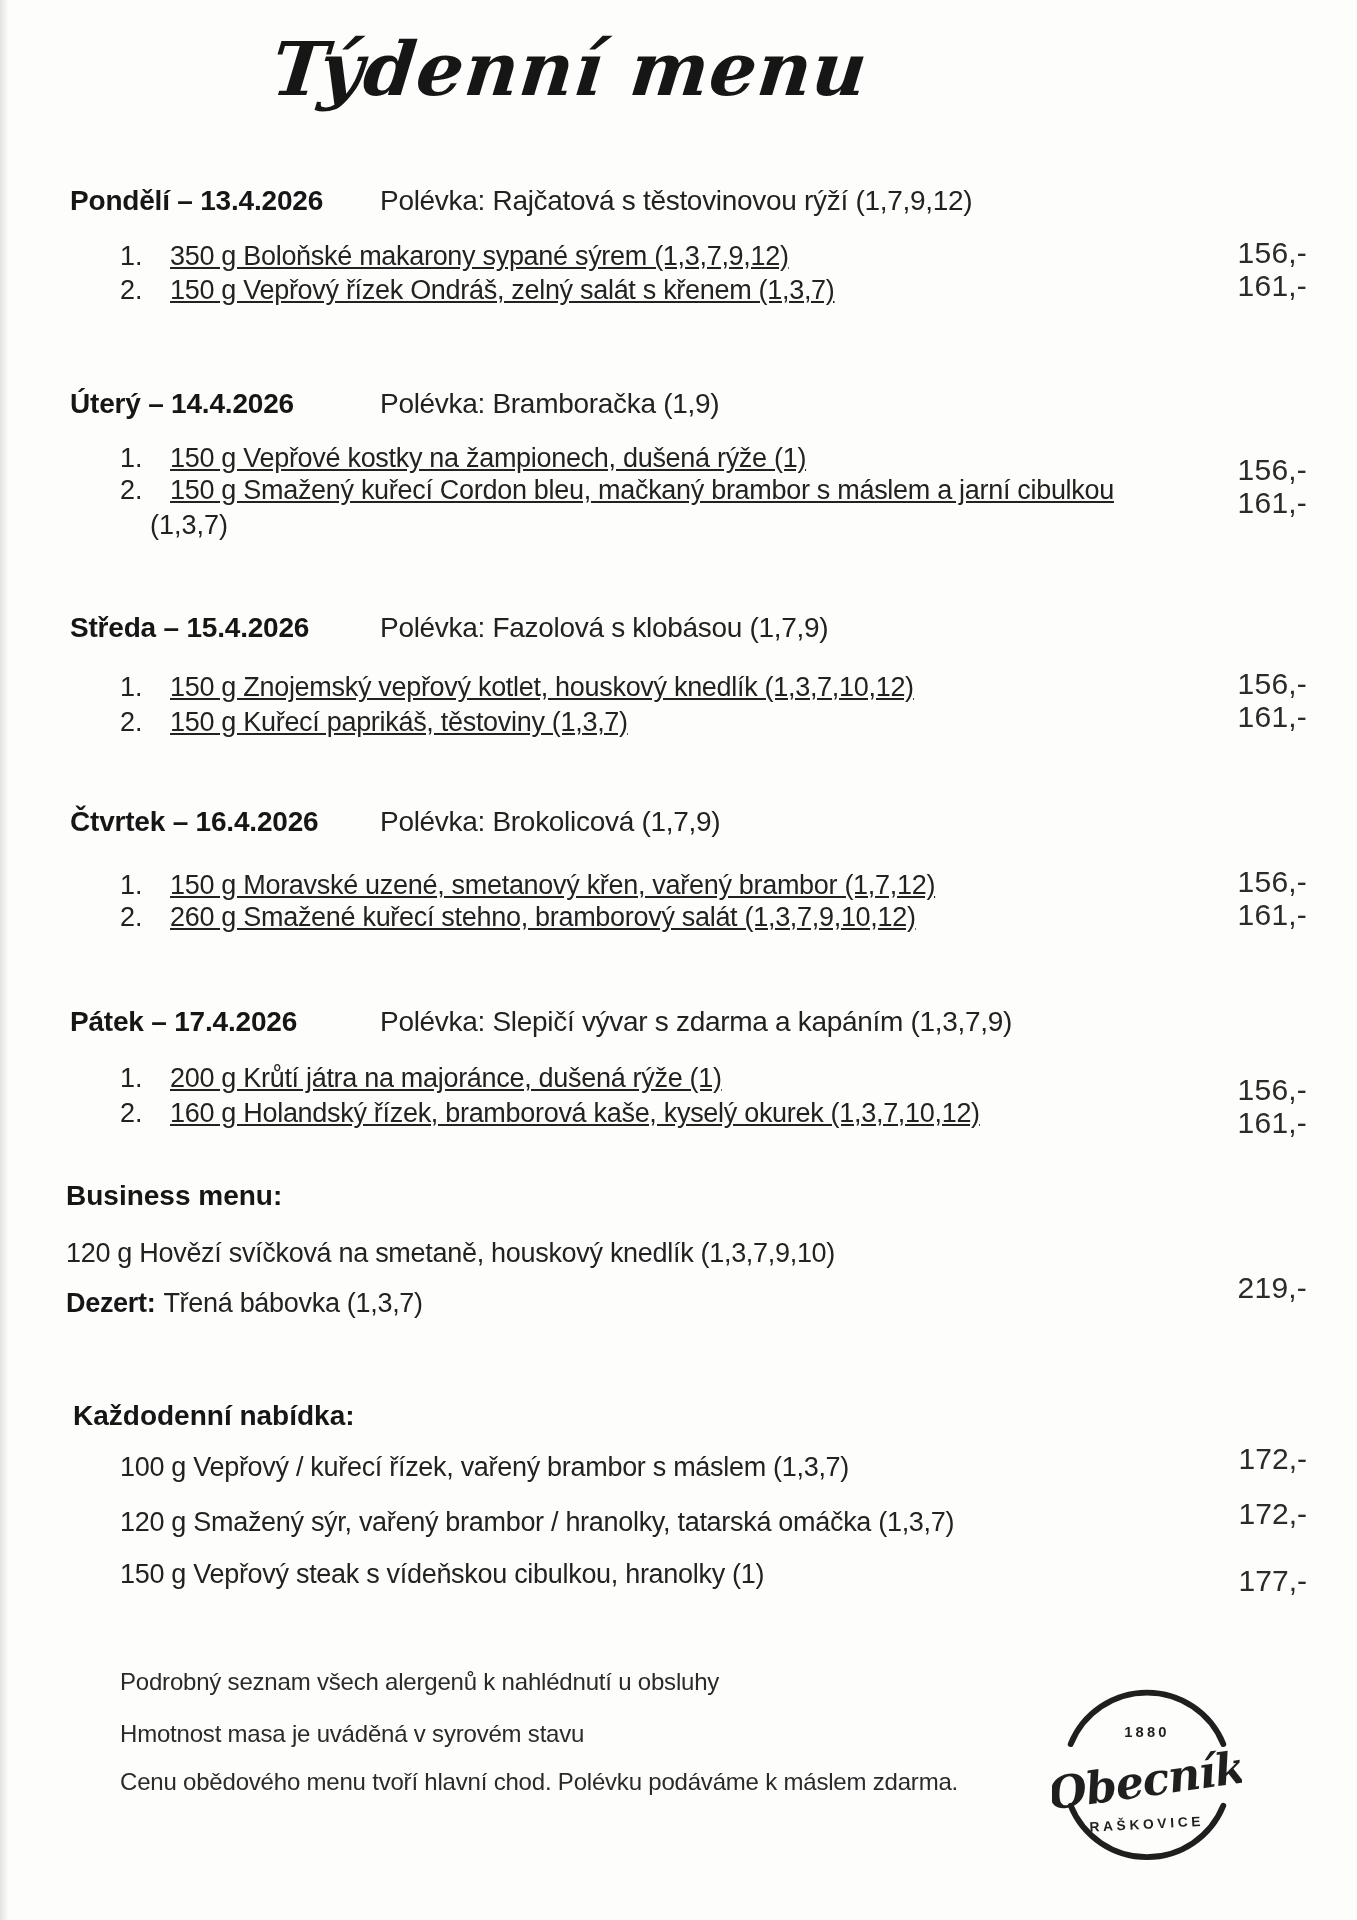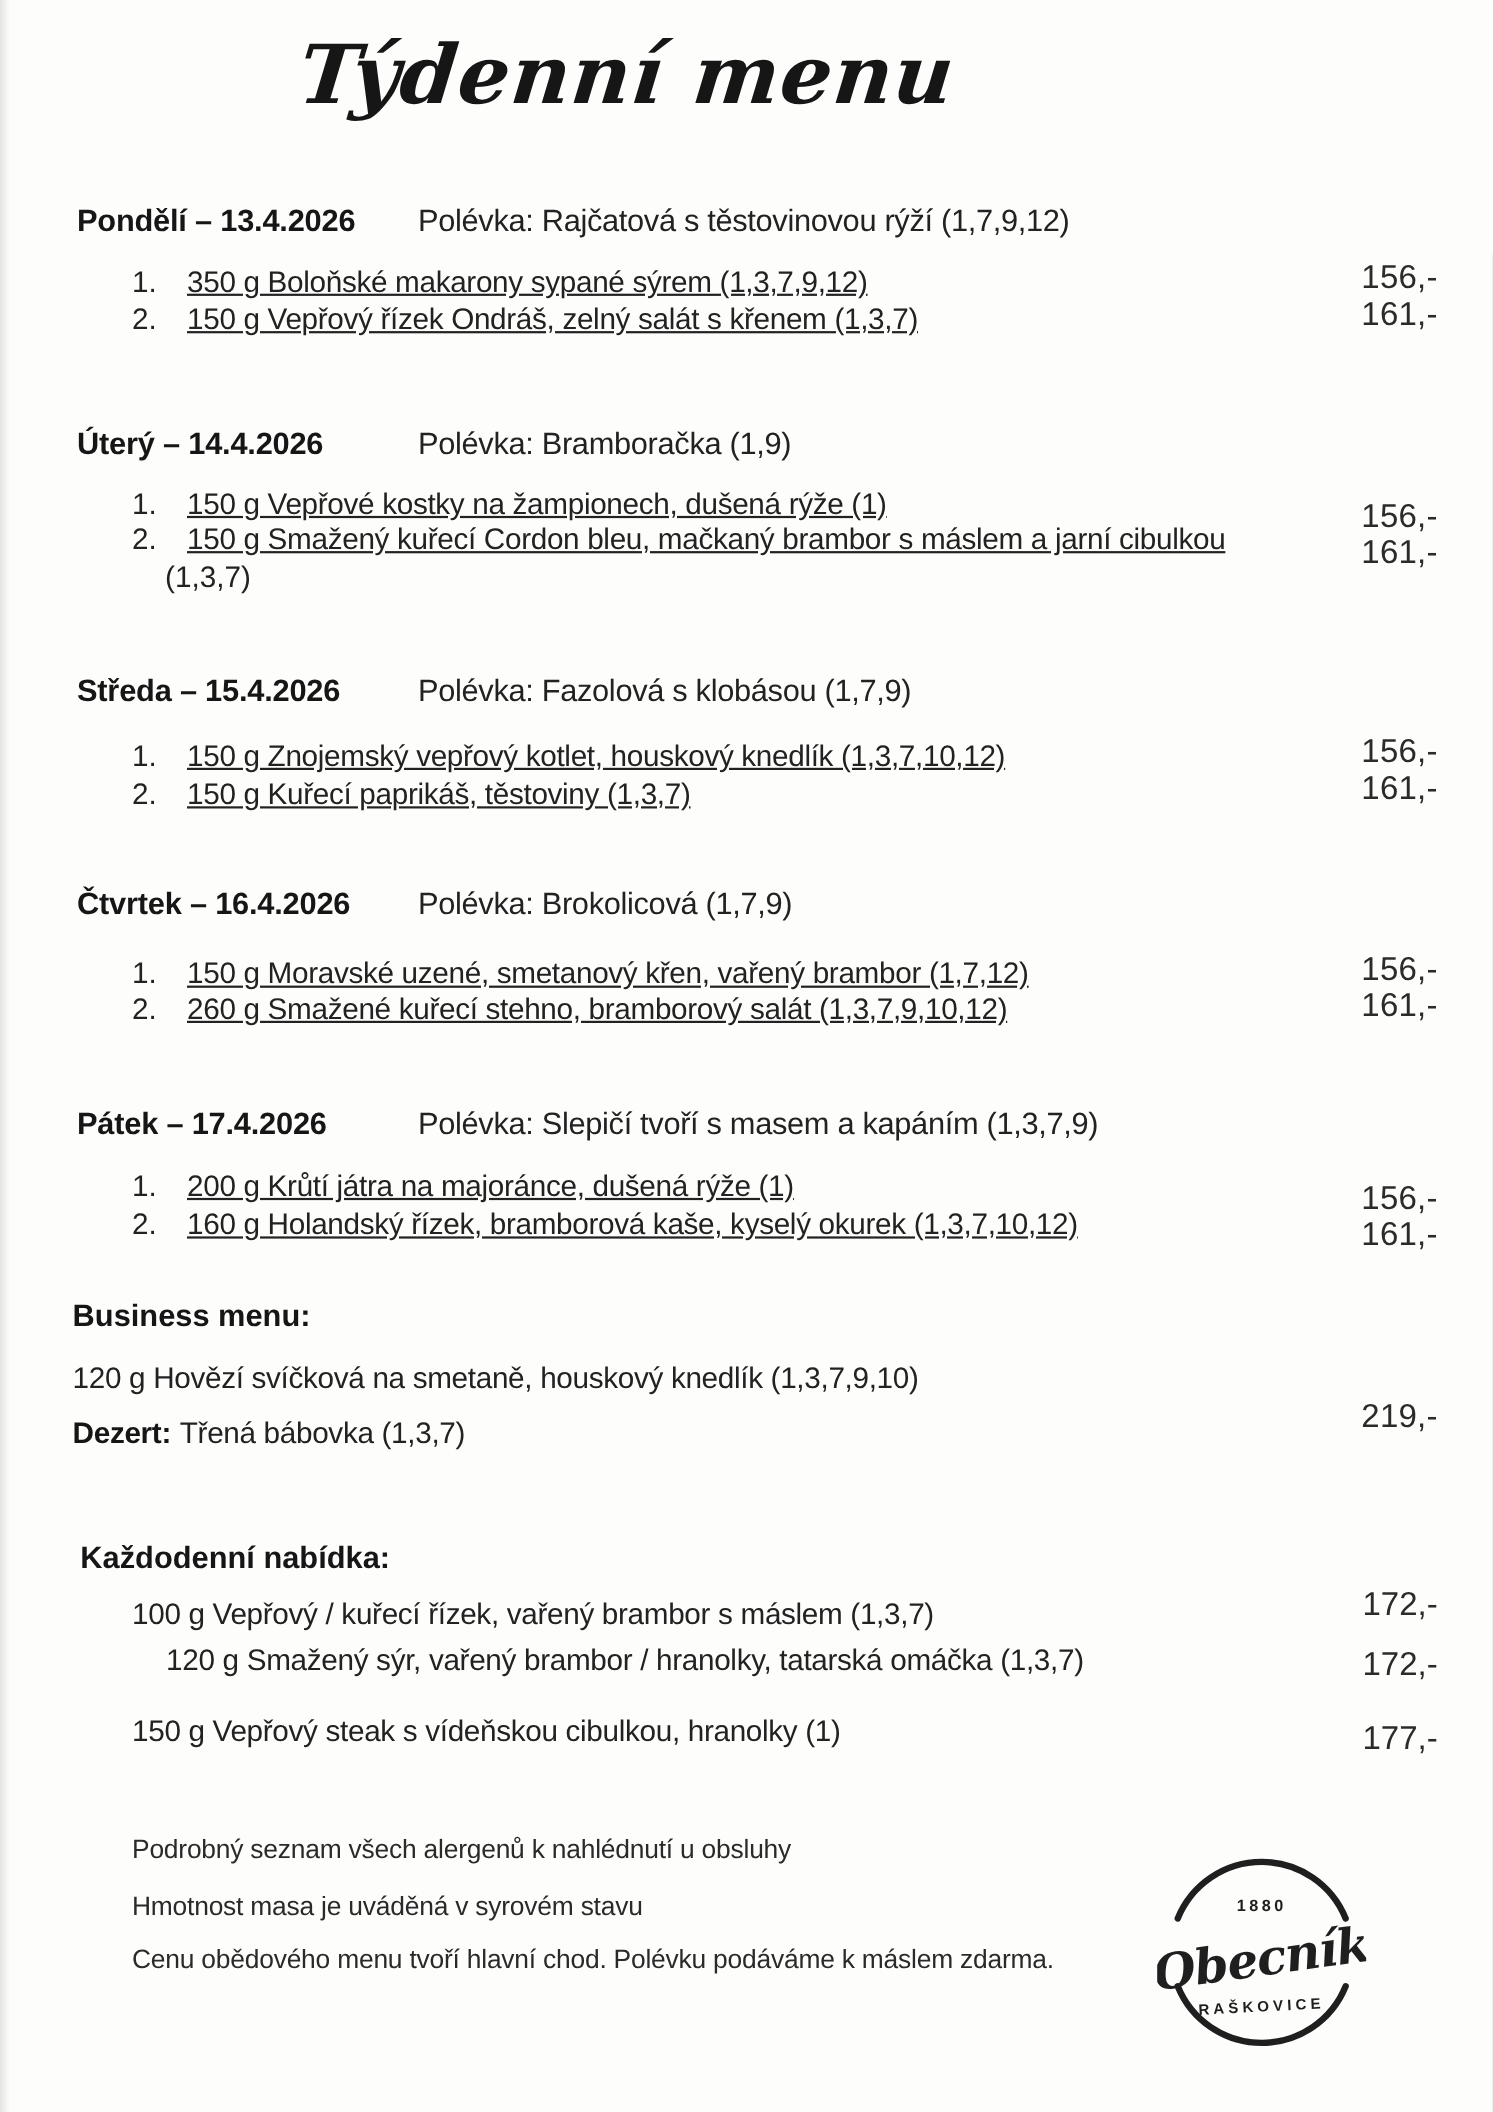--- a/index.html
+++ b/index.html
@@ -47,21 +47,21 @@
   .d3 .pcol{top:60px;} .d4 .pcol{top:68px;}
   .biz .pcol{top:92px;} 
 
   .bhead{left:66px;top:0;font-size:28px;font-weight:700;color:#161616;}
   .bmain{left:66px;top:58px;font-size:27px;letter-spacing:-0.3px;color:#222;white-space:nowrap;}
   .bdez{left:66px;top:108px;font-size:27px;letter-spacing:-0.3px;color:#222;white-space:nowrap;}
   .bdez .lbl{font-weight:700;color:#161616;margin-right:8px;}
 
   .dlhead{left:73px;top:0;font-size:28px;font-weight:700;color:#161616;}
   .dlitem{left:120px;font-size:27px;letter-spacing:-0.3px;color:#222;white-space:nowrap;}
-  .dl1{top:52px;} .dl2{top:94px;margin-left:31px;} .dl3{top:159px;}
+  .dl1{top:52px;} .dl2{top:107px;} .dl3{top:159px;}
   .dlp{position:absolute;right:50px;text-align:right;font-size:30px;color:#2b2b2b;}
   .dp1{top:42px;} .dp2{top:97px;} .dp3{top:164px;}
 
   .note{left:120px;font-size:24px;letter-spacing:-0.2px;color:#2a2a2a;white-space:nowrap;}
   .n1{top:0;} .n2{top:52px;} .n3{top:100px;}
 
   .logo{left:1052px;top:1682px;width:190px;height:190px;}
   .logo text{fill:#1f1f1f;}
   .logo .arc{stroke:#1f1f1f;stroke-width:5.5;fill:none;stroke-linecap:round;}
   .logo .yr{font-family:"Liberation Sans",sans-serif;font-size:14px;font-weight:700;letter-spacing:3px;}
@@ -123,21 +123,21 @@
     <span class="abs num r2">2.</span>
     <span class="abs itx r2">260 g Smažené kuřecí stehno, bramborový salát (1,3,7,9,10,12)</span>
     <div class="pcol">
       <div>156,-</div>
       <div>161,-</div>
     </div>
   </section>
 
   <section class="day d4">
     <span class="abs dname">Pátek – 17.4.2026</span>
-    <span class="abs dsoup">Polévka: Slepičí tvoří s masem a kapáním (1,3,7,9)</span>
+    <span class="abs dsoup">Polévka: Slepičí vývar s zdarma a kapáním (1,3,7,9)</span>
     <span class="abs num r1">1.</span>
     <span class="abs itx r1">200 g Krůtí játra na majoránce, dušená rýže (1)</span>
     <span class="abs num r2">2.</span>
     <span class="abs itx r2">160 g Holandský řízek, bramborová kaše, kyselý okurek (1,3,7,10,12)</span>
     <div class="pcol">
       <div>156,-</div>
       <div>161,-</div>
     </div>
   </section>
 

